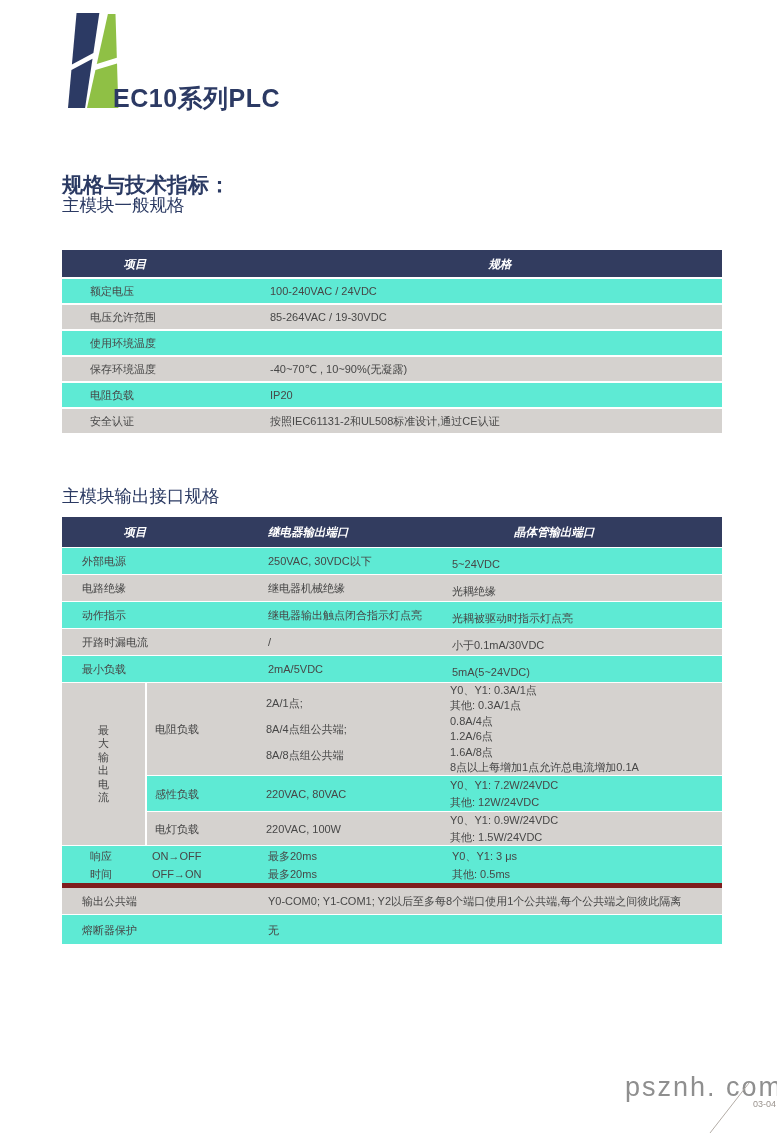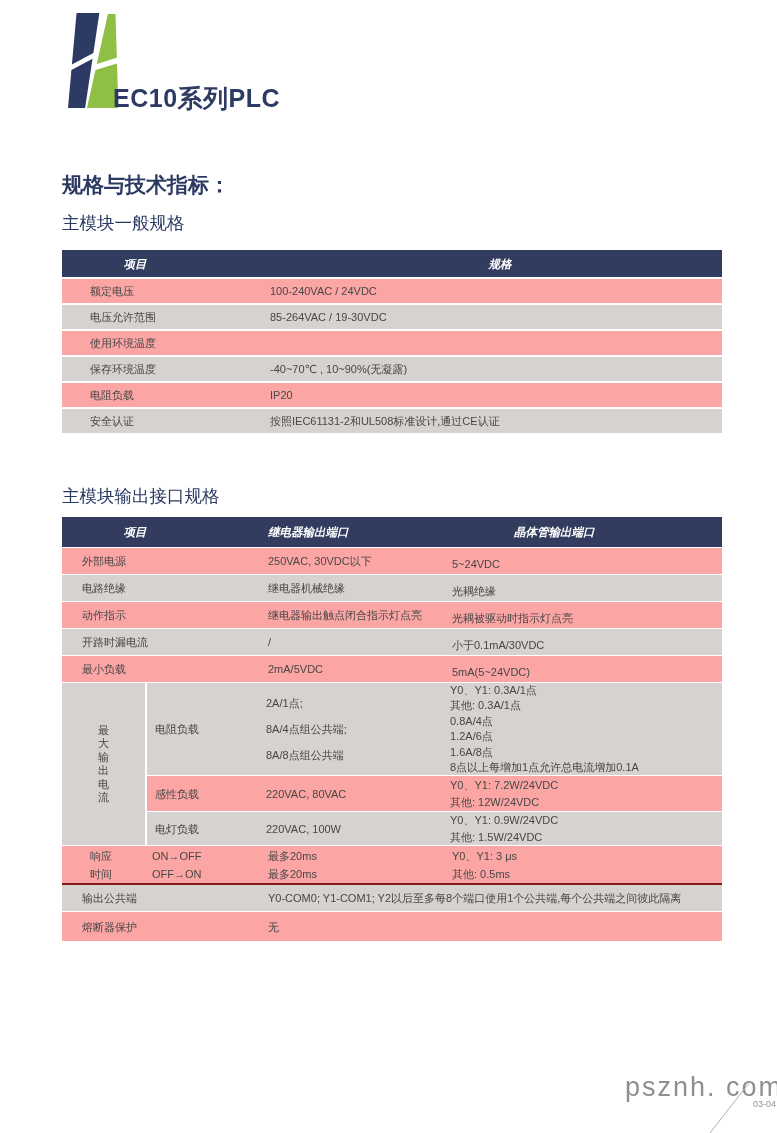--- a/index.html
+++ b/index.html
@@ -16,31 +16,31 @@
   }
   
   .h1{
     position:absolute;left:62px;top:171px;font-size:21px;font-weight:bold;
     color:#2b3a63;white-space:nowrap;
   }
   .h2{
     position:absolute;left:62px;font-size:17.5px;font-weight:500;
     color:#2b3a63;white-space:nowrap;
   }
-  .h2a{top:211px;} .h2b{top:484px;}
+  .h2a{top:193px;} .h2b{top:484px;}
   
   .tbl{position:absolute;left:62px;width:660px;font-size:11px;line-height:14px;}
   .t1{top:250px;} .t2{top:517px;}
   .thead{
     background:#323c5f;color:#ffffff;font-weight:bold;font-size:11.5px;
     display:flex;align-items:center;font-style:italic;
   }
   .t1 .thead{height:27px;margin-bottom:2px;}
   .t2 .thead{height:30px;margin-bottom:1px;}
-  .bg-l{background:#fca5a5;}
+  .bg-l{background:#5eead4;}
   .bg-d{background:#d5d2cf;}
   .row{display:flex;align-items:center;box-sizing:border-box;}
   
   .t1 .row{height:24px;margin-bottom:2px;}
   .t1 .c-item{width:208px;padding-left:28px;box-sizing:border-box;}
   .t1 .c-spec{flex:1;}
   .t1 .h-item{width:146px;text-align:center;}
   .t1 .h-spec{flex:1;text-align:center;padding-left:70px;}
   
   .t2 .row{height:27px;border-bottom:1px solid #fff;}
@@ -63,21 +63,21 @@
   .m-row.rz{height:93px;border-bottom:1px solid #fff;}
   .m-row.gx{height:36px;border-bottom:1px solid #fff;}
   .m-row.dd{height:33px;}
   .m-sub{width:119px;padding-left:8px;box-sizing:border-box;}
   .m-c2{width:184px;box-sizing:border-box;}
   .m-c3{flex:1;}
   .lines-wide div{line-height:26px;}
   .lines-tight div{line-height:15.5px;}
   .lines-two div{line-height:17px;}
   
-  .resp{height:37px;border-bottom:2px solid #7f1d1d;display:flex;align-items:center;}
+  .resp{height:37px;border-bottom:5px solid #7f1d1d;display:flex;align-items:center;}
   .resp .r-c1{width:206px;display:flex;box-sizing:border-box;}
   .resp .r-label{margin-left:28px;width:62px;}
   .resp .r-c1 div div, .resp .r-c2 div div{line-height:18px;}
   .resp .r-c2{width:184px;}
   .resp .r-c3{flex:1;}
   .lines-18 div{line-height:18px;}
   
   .span-row .c-spec2{flex:1;}
   
   .watermark{

